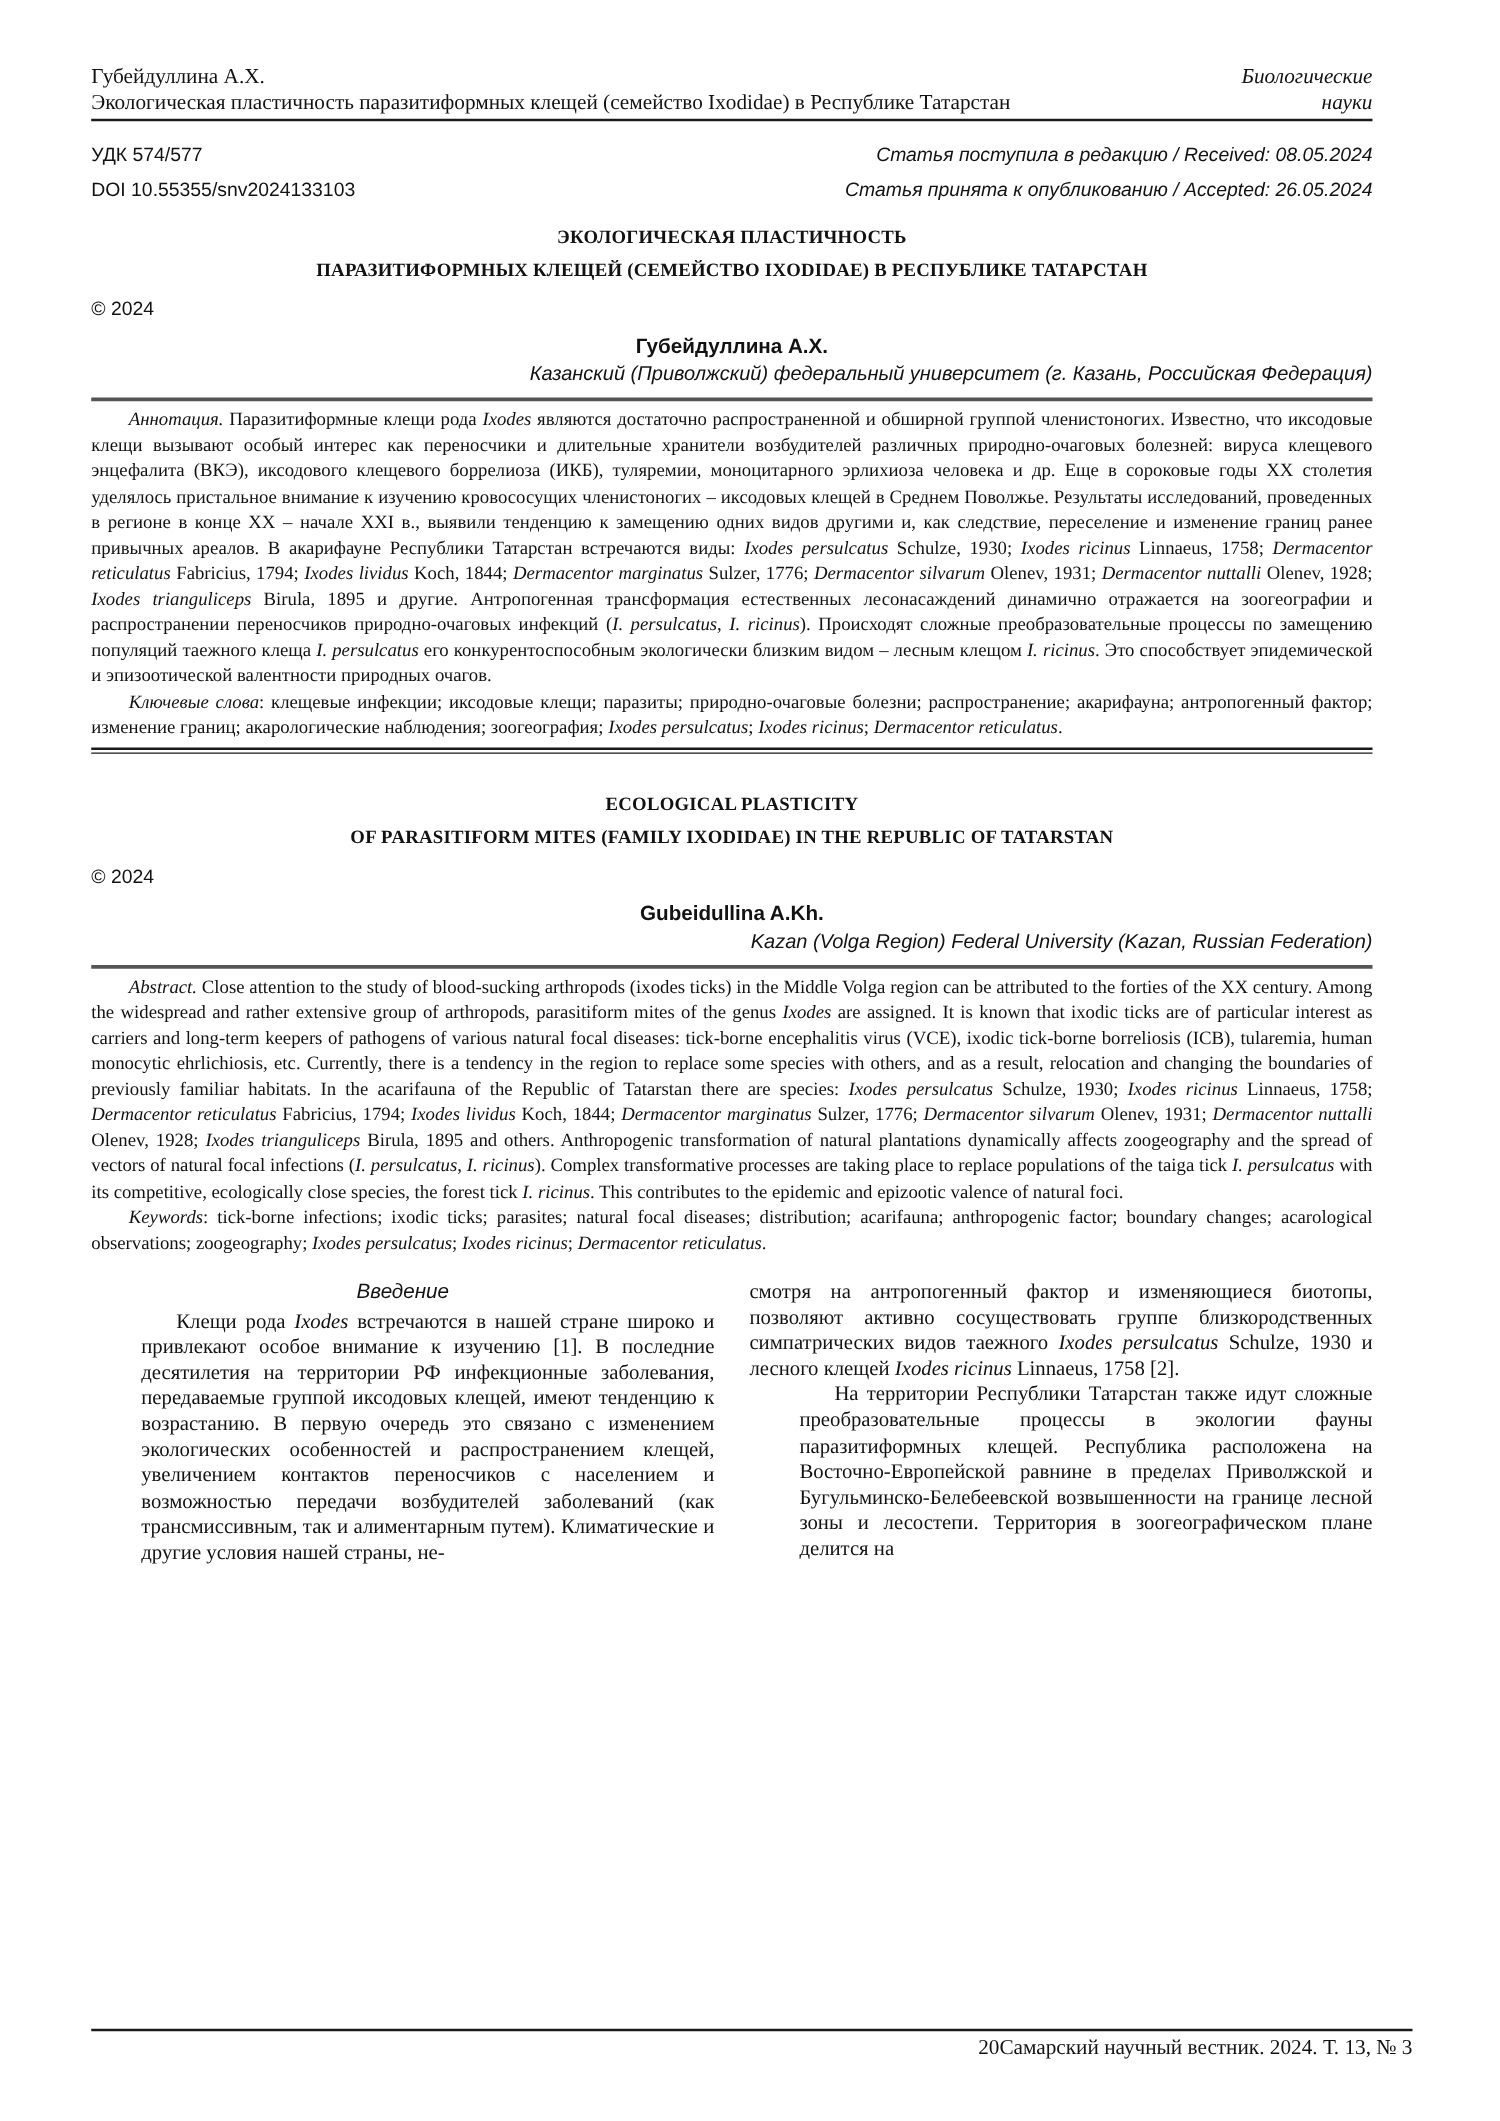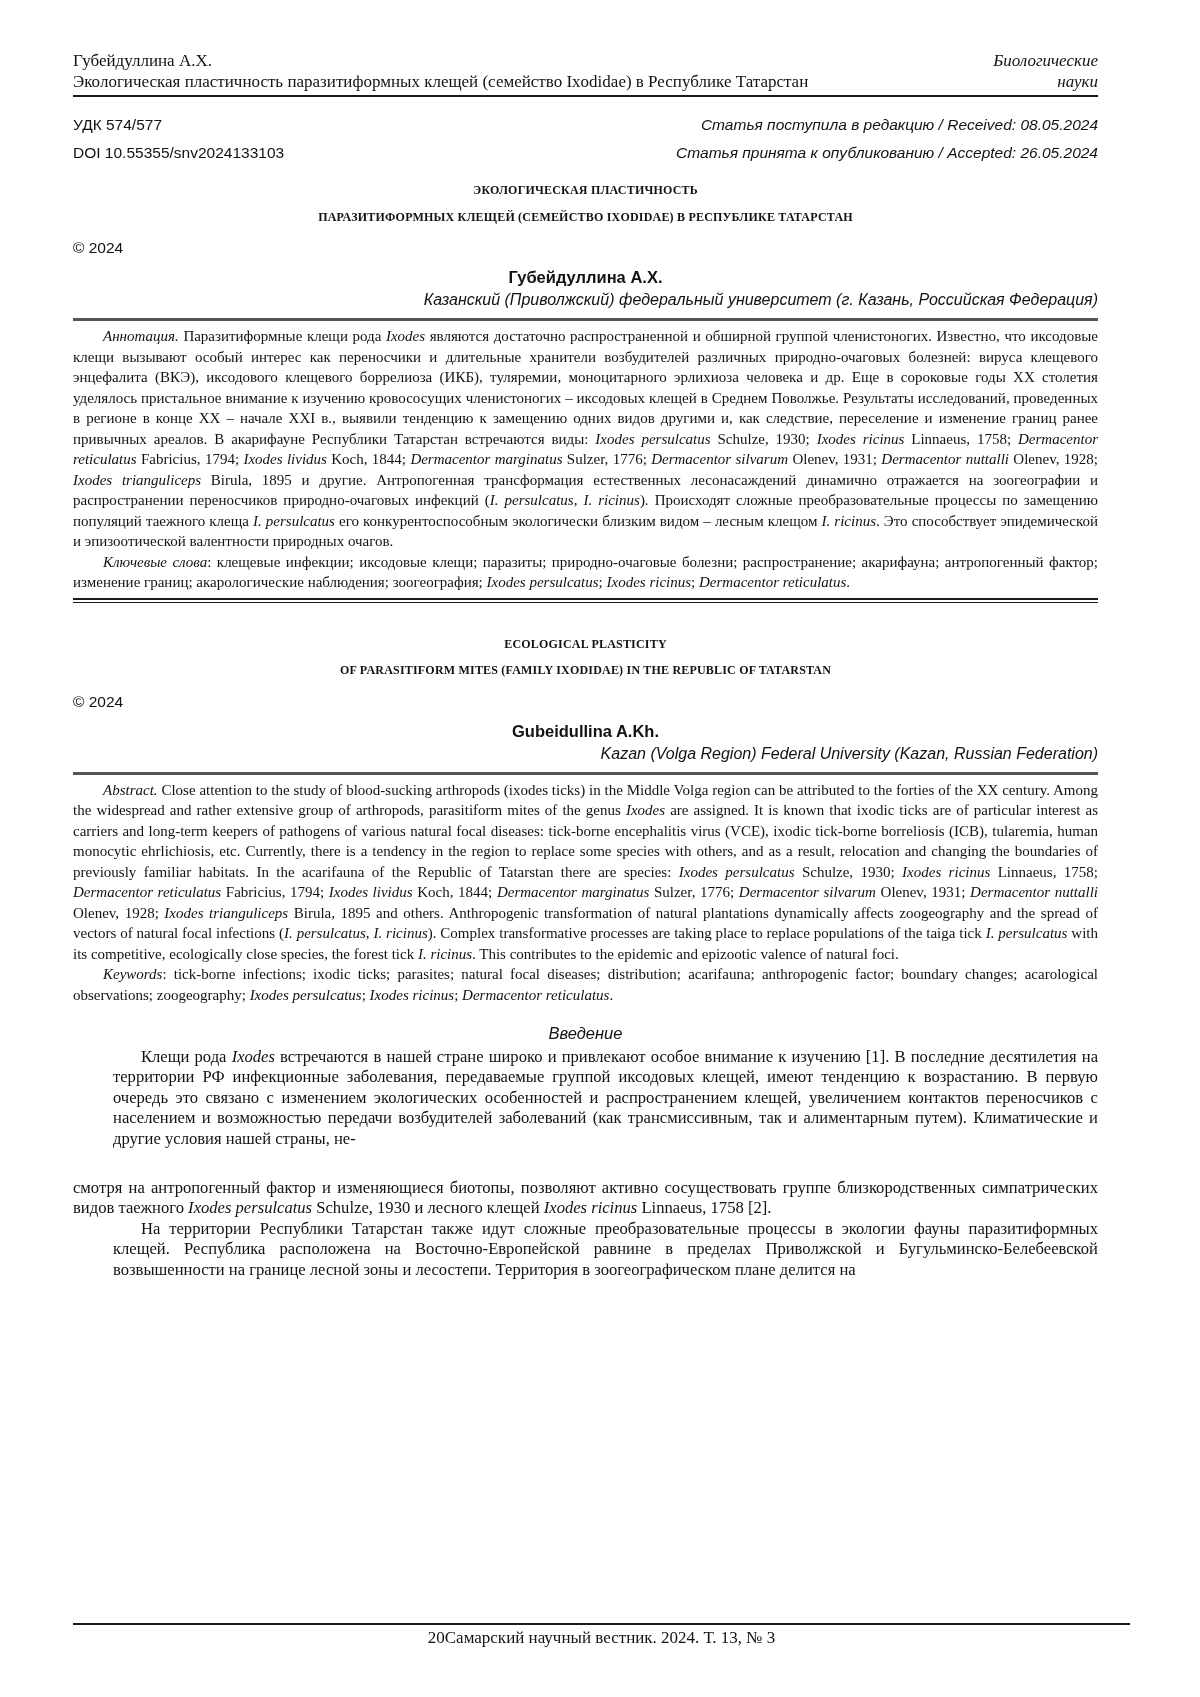--- a/index.html
+++ b/index.html
@@ -17,40 +17,40 @@
   
   .runhead{display:flex;justify-content:space-between;align-items:flex-end;font-size:17px;line-height:21px;}
   .runhead .left div{white-space:nowrap;}
   .runhead .right{font-style:italic;text-align:right;}
   .rule-black{border:0;border-top:2.5px solid #1a1a1a;margin:3px 0 0 0;}
   
   .meta{margin-top:17px;font-family:"Liberation Sans", sans-serif;font-size:15.5px;line-height:21px;}
   .meta .row{display:flex;justify-content:space-between;margin-bottom:7px;}
   .meta .right{font-style:italic;}
   
-  .art-title{margin-top:14px;text-align:center;font-weight:bold;font-size:12px;line-height:26.5px;letter-spacing:.2px;}
+  .art-title{margin-top:14px;text-align:center;font-weight:bold;font-size:15px;line-height:26.5px;letter-spacing:.2px;}
   .copyright{margin-top:9px;font-family:"Liberation Sans", sans-serif;font-size:15.5px;}
   .author{margin-top:11px;text-align:center;font-family:"Liberation Sans", sans-serif;font-weight:bold;font-size:16.5px;}
   .affil{margin-top:4px;text-align:right;font-family:"Liberation Sans", sans-serif;font-style:italic;font-size:16px;}
   .rule-gray{border:0;border-top:3px solid #555;margin:9px 0 0 0;}
   .rule-double{border:0;height:2px;border-top:2px solid #1a1a1a;border-bottom:1px solid #1a1a1a;margin:5px 0 0 0;}
   
   .abs{margin-top:5px;font-size:15px;line-height:20.5px;text-align:justify;}
   .abs p{margin:0;text-indent:30px;}
   .gap-en{margin-top:28px;}
   
-  .cols{margin-top:18px;display:flex;gap:28px;height:262px;overflow:hidden;flex-direction:column;}
+  .cols{margin-top:18px;display:flex;gap:28px;height:262px;overflow:hidden;}
   .col{flex:1 1 0;font-size:16.6px;line-height:20.6px;text-align:justify;}
   .col p{margin:0;}
   .col p.indent{text-indent:28px;margin-left:40px;}
   .intro-head{text-align:center;font-family:"Liberation Sans", sans-serif;font-style:italic;font-size:16.5px;margin-bottom:3px;}
   
   .footer{position:absolute;left:73px;right:70px;bottom:48px;}
   .footer .rule{border:0;border-top:2px solid #1a1a1a;margin:0 0 2px 0;}
-  .footer .row{display:flex;justify-content:center;font-size:17px;line-height:22px;}
+  .footer .row{display:flex;justify-content:flex-end;font-size:17px;line-height:22px;}
 </style>
 </head>
 <body>
 
 <div class="page">
 
   <div class="runhead">
     <div class="left">
       <div>Губейдуллина А.Х.</div>
       <div>Экологическая пластичность паразитиформных клещей (семейство Ixodidae) в Республике Татарстан</div>

